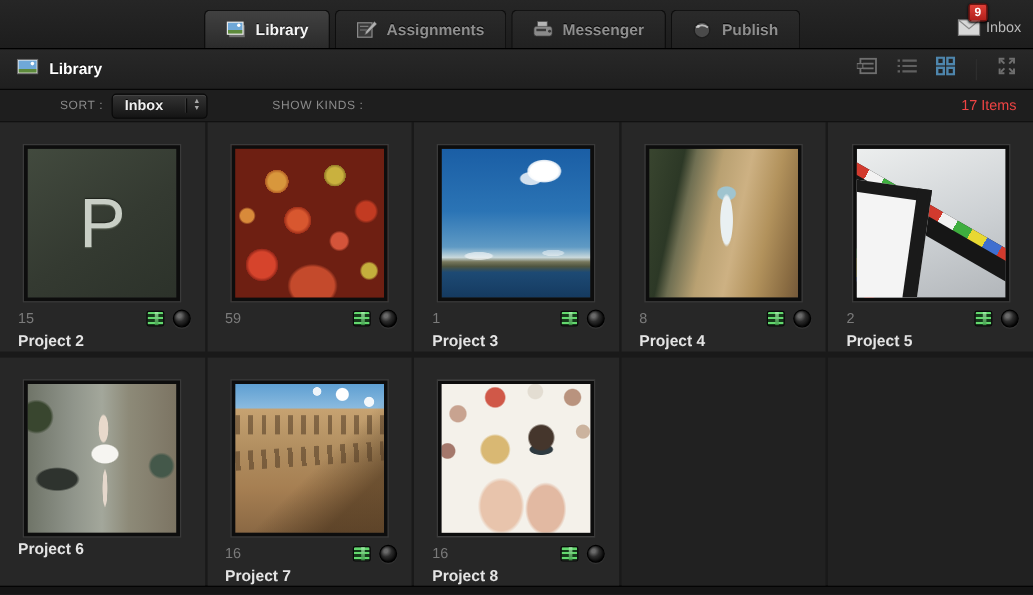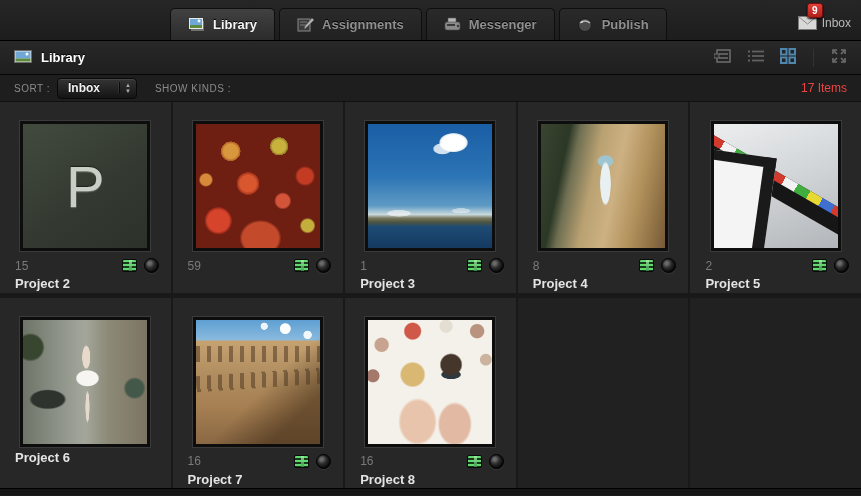--- a/index.html
+++ b/index.html
@@ -26,42 +26,42 @@
   
   .header { height:34px; background:linear-gradient(#282828,#1f1f1f); border-bottom:1px solid #060606;
             display:flex; align-items:center; padding:0 14px; }
   .header .htitle { font-size:13px; font-weight:bold; color:#fff; margin-left:9px; text-shadow:0 -1px 0 #000; }
   .view-icons { margin-left:auto; display:flex; align-items:center; gap:15px; }
   .view-icons .vsep { width:1px; height:18px; background:#141414; border-right:1px solid #333; margin:0 2px; }
 
   
   .toolbar { height:27px; background:#1e1e1e; border-bottom:1px solid #101010;
              display:flex; align-items:center; padding:0 14px; }
-  .tlabel { font-size:10px; color:#8b8b8b; letter-spacing:.5px; margin-right:7px; }
+  .tlabel { font-size:10px; color:#8b8b8b; letter-spacing:.5px; margin-right:7px;margin-left:36px; }
   .dd { display:flex; align-items:center; height:21px; background:linear-gradient(#343434,#141414);
         border:1px solid #090909; border-radius:4px; padding:0 5px 0 10px;
         box-shadow:inset 0 1px 0 rgba(255,255,255,.09); margin-right:18px; cursor:default; }
   .dd .val { font-size:12px; font-weight:bold; color:#f0f0f0; text-shadow:0 -1px 0 #000; }
   .dd.dd-sort .val { width:44px; }
   .dd.dd-kinds .val { width:62px; }
   .dd .stepper { border-left:1px solid #0a0a0a; box-shadow:-1px 0 0 rgba(255,255,255,.07);
                  padding-left:5px; margin-left:7px; display:flex; flex-direction:column;
                  font-size:6px; color:#aaa; line-height:6px; }
   .items-count { margin-left:auto; font-size:12px; color:#ef4444; }
 
   
   .grid { height:386px; background:#191919; display:grid;
           grid-template-columns:repeat(5,1fr); grid-template-rows:1fr 1fr;
           column-gap:2px; row-gap:5px; }
   .cell { background:#272727; position:relative; }
   .cell.empty { background:#212121; }
 
   .thumb { width:130px; height:130px; margin:19px auto 0; border:3px solid #0d0d0d;
            outline:1px solid #3a3a3a; position:relative; overflow:hidden; background:#333; }
-  .meta { display:flex; align-items:center; margin:7px 12px 0 15px; }
+  .meta { display:flex; margin:7px 12px 0 15px; }
   .count { font-size:12px; color:#7b7b7b; }
   .card-icons { margin-left:auto; display:flex; align-items:center; gap:7px; }
   .stack-ic { width:15px; height:13px; border-radius:2px; border:1px solid #0a0a0a;
               background:repeating-linear-gradient(180deg,#63d86e 0 2px,#163a1b 2px 4px); position:relative; }
   .stack-ic::after { content:""; position:absolute; left:6px; top:0; width:3px; height:100%;
                      background:linear-gradient(180deg,#a8f0ae,#3f9b49); opacity:.8; }
   .lens-ic { width:15px; height:15px; border-radius:50%;
              background:radial-gradient(circle at 35% 32%, #6a6a6a 0 12%, #2c2c2c 40%, #0c0c0c 75%);
              border:1px solid #000; box-shadow:inset 0 0 2px #000, 0 1px 1px rgba(255,255,255,.08); }
   .name { font-size:13px; font-weight:bold; color:#e4e4e4; margin:3px 12px 0 15px; white-space:nowrap; }

